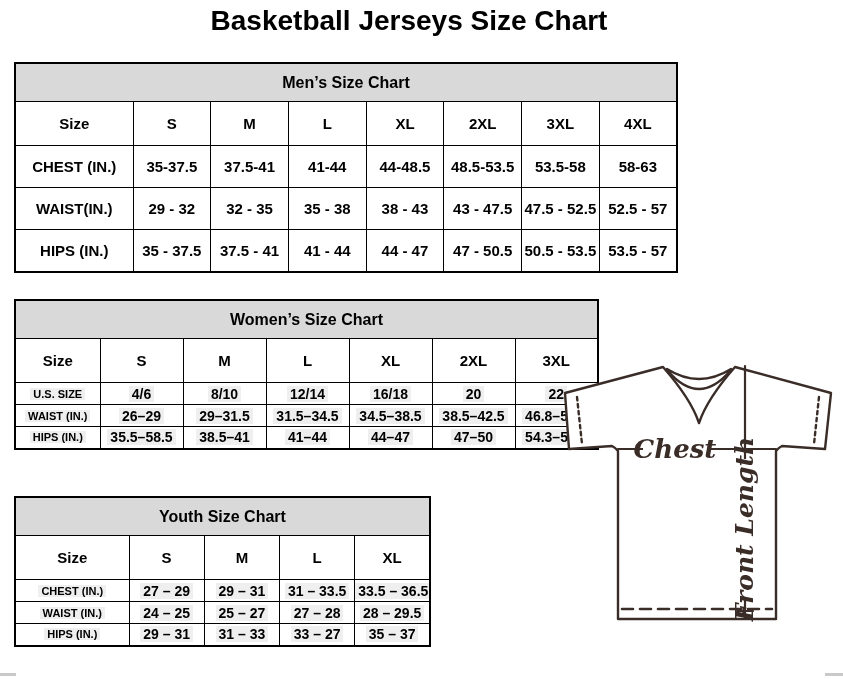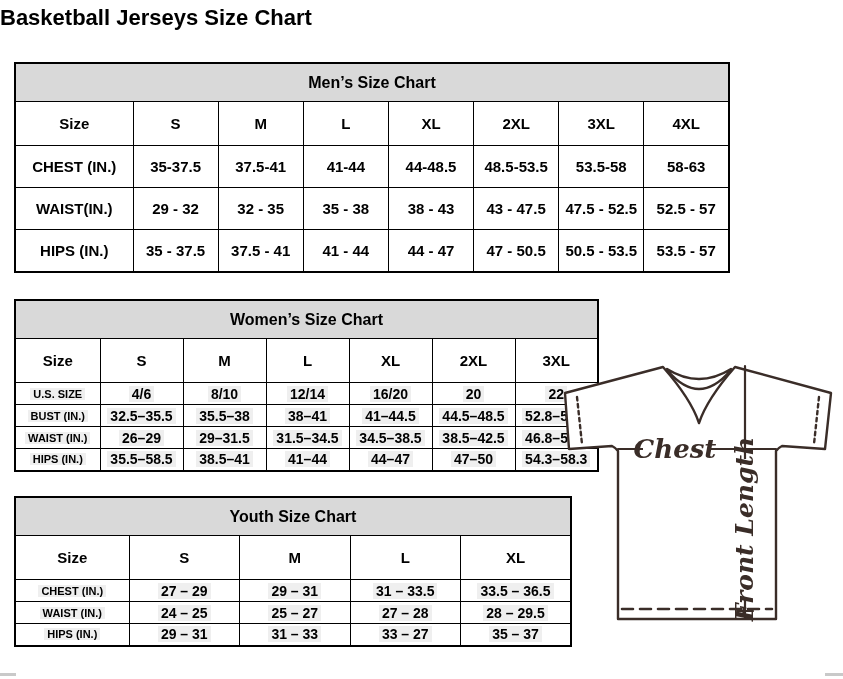--- a/index.html
+++ b/index.html
@@ -1,36 +1,36 @@
 <!DOCTYPE html>
 <html><head>
 <meta charset="utf-8">
 <style>
   html,body{margin:0;padding:0;background:#fff;}
   #canvas{
     position:relative;width:843px;height:679px;background:#ffffff;
     font-family:"Liberation Sans","DejaVu Sans",sans-serif;color:#000;overflow:hidden;
   }
   .page-title{
-    position:absolute;top:5px;left:0;width:818px;
-    font-size:22px;font-weight:bold;letter-spacing:0px;
+    position:absolute;top:5px;left:0;width:818px;text-align:center;
+    font-size:28px;font-weight:bold;letter-spacing:0px;
   }
   table.tbl{
     position:absolute;border-collapse:collapse;table-layout:fixed;
     border:2px solid #000;background:#fff;
   }
   .tbl th,.tbl td{border:1px solid #000;text-align:center;vertical-align:middle;
     padding:0;font-weight:bold;overflow:hidden;white-space:nowrap;}
   .tbl tr.band th{background:#d9d9d9;font-size:16px;height:37px;border-bottom:1px solid #000;}
   .tbl tr.cols th{font-size:15px;height:43px;background:#fff;}
-  #mens-table{left:14px;top:62px;width:716px;}
+  #mens-table{left:14px;top:62px;width:664px;}
   #mens-table tbody tr{height:42px;}
   #mens-table tbody th,#mens-table tbody td{font-size:15px;}
   #womens-table{left:14px;top:299px;width:585px;}
-  #youth-table{left:14px;top:496px;width:558px;}
+  #youth-table{left:14px;top:496px;width:417px;}
   .sm tbody tr{height:22px;}
   .sm tbody th{font-size:11px;}
   .sm tbody td{font-size:14px;}
   .sm tbody .hl{background:#efefef;padding:0 3px;}
   #jersey{position:absolute;left:555px;top:361px;width:288px;height:262px;}
   .edge-strip{position:absolute;height:3px;background:#c9c9c9;top:673px;}
   #edge-left{left:0;width:16px;}
   #edge-right{left:825px;width:18px;}
 </style>
 </head>
@@ -123,32 +123,23 @@
           <th>2XL</th>
           <th>3XL</th>
         </tr>
       </thead>
       <tbody>
         <tr>
           <th class="rowlab"><span class="hl">U.S. SIZE</span></th>
           <td><span class="hl">4/6</span></td>
           <td><span class="hl">8/10</span></td>
           <td><span class="hl">12/14</span></td>
-          <td><span class="hl">16/20</span></td>
+          <td><span class="hl">16/18</span></td>
           <td><span class="hl">20</span></td>
           <td><span class="hl">22</span></td>
-        </tr>
-        <tr>
-          <th class="rowlab"><span class="hl">BUST (IN.)</span></th>
-          <td><span class="hl">32.5–35.5</span></td>
-          <td><span class="hl">35.5–38</span></td>
-          <td><span class="hl">38–41</span></td>
-          <td><span class="hl">41–44.5</span></td>
-          <td><span class="hl">44.5–48.5</span></td>
-          <td><span class="hl">52.8–56.5</span></td>
         </tr>
         <tr>
           <th class="rowlab"><span class="hl">WAIST (IN.)</span></th>
           <td><span class="hl">26–29</span></td>
           <td><span class="hl">29–31.5</span></td>
           <td><span class="hl">31.5–34.5</span></td>
           <td><span class="hl">34.5–38.5</span></td>
           <td><span class="hl">38.5–42.5</span></td>
           <td><span class="hl">46.8–50.3</span></td>
         </tr>

